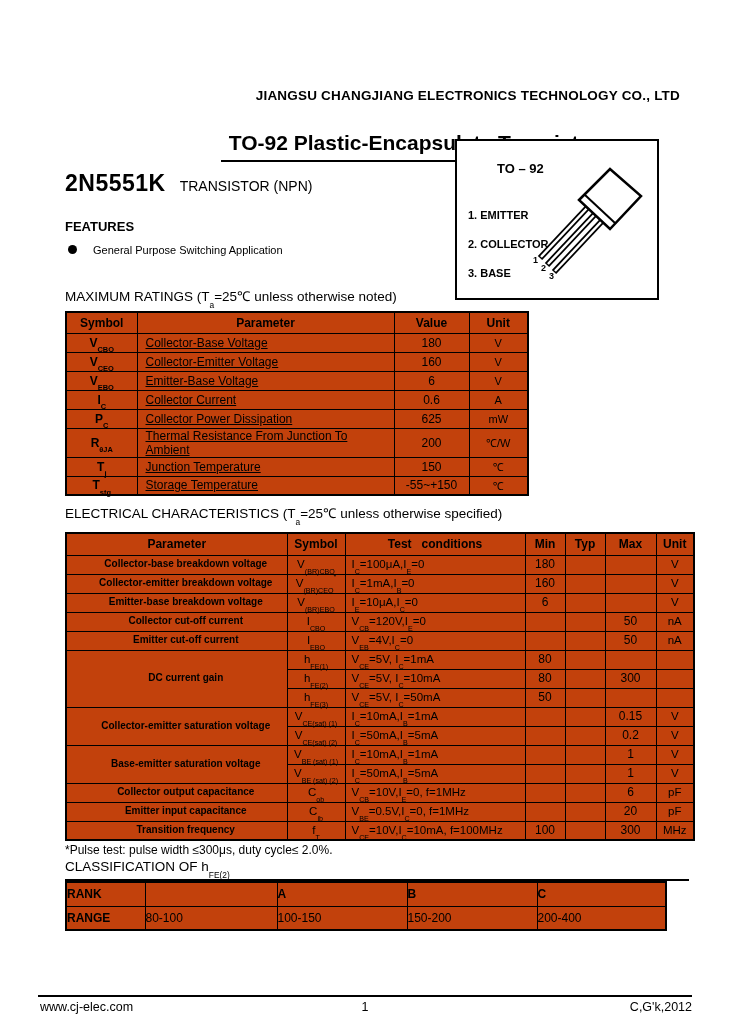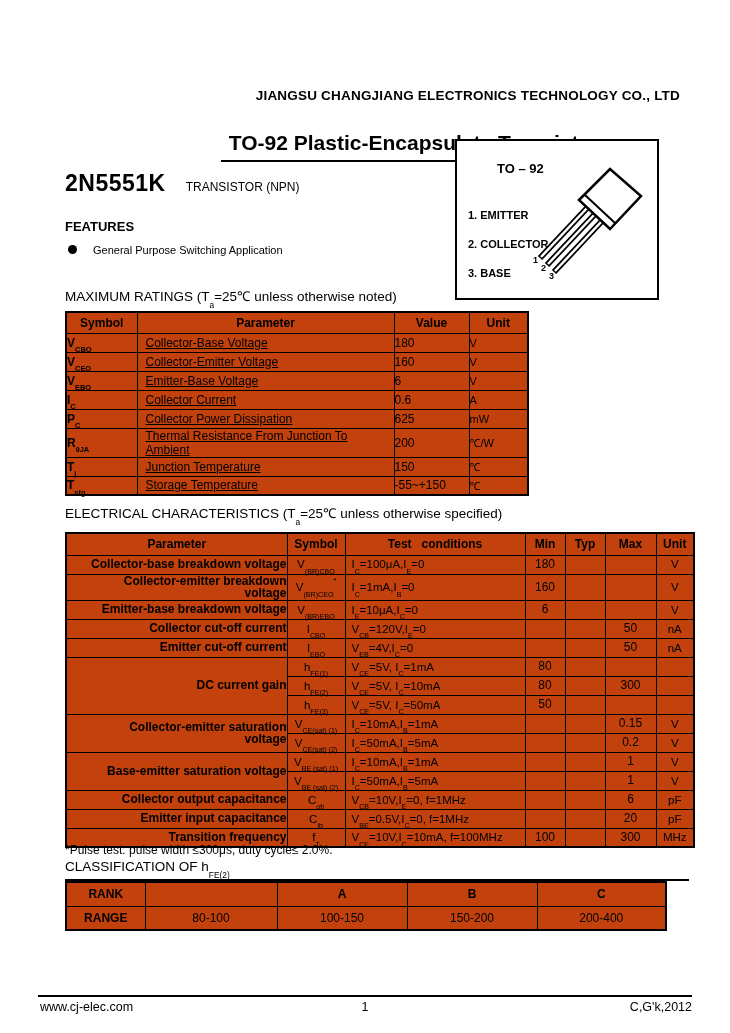--- a/index.html
+++ b/index.html
@@ -11,21 +11,21 @@
   
   .logo { left:84px; top:74px; width:68px; text-align:center; }
   .logo .jcet { font-size:20px; font-weight:bold; letter-spacing:1px; margin-top:2px; }
   .company { left:160px; top:88px; width:520px; text-align:right; font-weight:bold; font-size:13.5px; letter-spacing:.2px; }
   .title-wrap { left:160px; top:131px; width:520px; text-align:center; }
   .title-wrap span { display:inline-block; font-size:21px; font-weight:bold; padding:0 8px 5px 8px; border-bottom:2px solid #000; }
 
   
   .part-line { left:65px; top:170px; }
   .part-number { font-size:23px; font-weight:bold; letter-spacing:.5px; }
-  .part-type { font-size:12px; margin-left:20px; }
+  .part-type { font-size:14px; margin-left:14px; }
 
   
   .pkg-box { left:455px; top:139px; width:204px; height:161px; border:2px solid #000; background:#fff; }
   .pkg-title { position:absolute; left:16px; top:20px; font-size:13px; font-weight:bold;margin-left:24px; }
   .pkg-pin { position:absolute; left:11px; font-size:11px; font-weight:bold; }
   .pkg-svg { position:absolute; left:0; top:0; }
 
   
   .features-heading { left:65px; top:219px; font-size:13px; font-weight:bold; }
   .feature-item { left:68px; top:244px; font-size:11px; }
@@ -37,37 +37,37 @@
   .rich sup { font-size:.62em; line-height:0; position:relative; top:-.5em; }
 
   
   table { border-collapse:collapse; table-layout:fixed; background:#c2410c; }
   table, td, th { border:1px solid #000; }
   table { border-width:2px; }
   th { font-size:12px; font-weight:bold; }
   td { font-size:12px; }
   .max-table { left:65px; top:311px; width:462px; }
   .max-table th { height:21px; }
-  .max-table td { height:19px; }
+  .max-table td { height:19px; text-align:center; }
   .max-table td.param { text-align:left; padding-left:8px;text-decoration:underline; }
   .max-table td.sym { font-weight:bold; }
   .max-table td.unit { font-size:11px; }
 
   .elec-table { left:65px; top:532px; width:628px; }
   .elec-table th { height:22px; }
   .elec-table td { height:19px; text-align:center; line-height:1.05; }
-  .elec-table td.param { text-align:right; padding-left:18px; font-weight:bold; font-size:12px; }
+  .elec-table td.param { text-align:center; padding-left:18px; font-weight:bold; font-size:10px; }
   .elec-table td.sym { font-size:11.5px; }
   .elec-table td.cond { text-align:left; padding-left:6px; font-size:11.5px; }
   .elec-table td.unit { font-size:11.5px; }
 
   .pulse-note { left:65px; top:843px; font-size:12px; }
   .class-heading { left:65px; top:857px; width:624px; border-bottom:2px solid #000; padding-bottom:4px; }
   .class-table { left:65px; top:881px; width:600px; }
-  .class-table td { height:24px; text-align:center; }
+  .class-table td { height:24px; text-align:left; }
   .class-table td.rank-label { font-weight:bold; }
 
   
   .footer-rule { left:38px; top:995px; width:654px; border-top:2.5px solid #000; height:0; }
   .footer-bar { left:38px; top:1000px; width:654px; font-size:12.5px; }
   .footer-bar .fl { position:absolute; left:2px; }
   .footer-bar .fc { position:absolute; left:0; width:100%; text-align:center; }
   .footer-bar .fr { position:absolute; right:0; }
 </style>
 </head>

